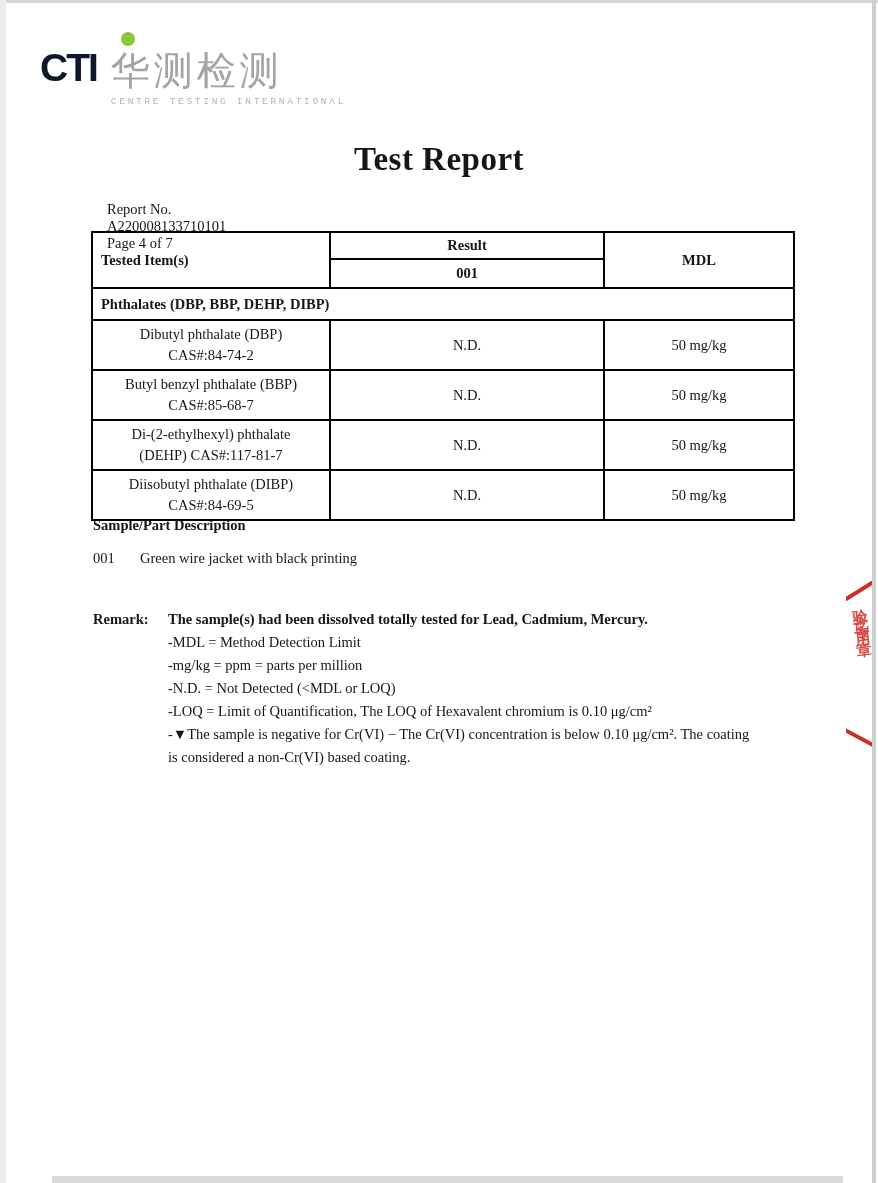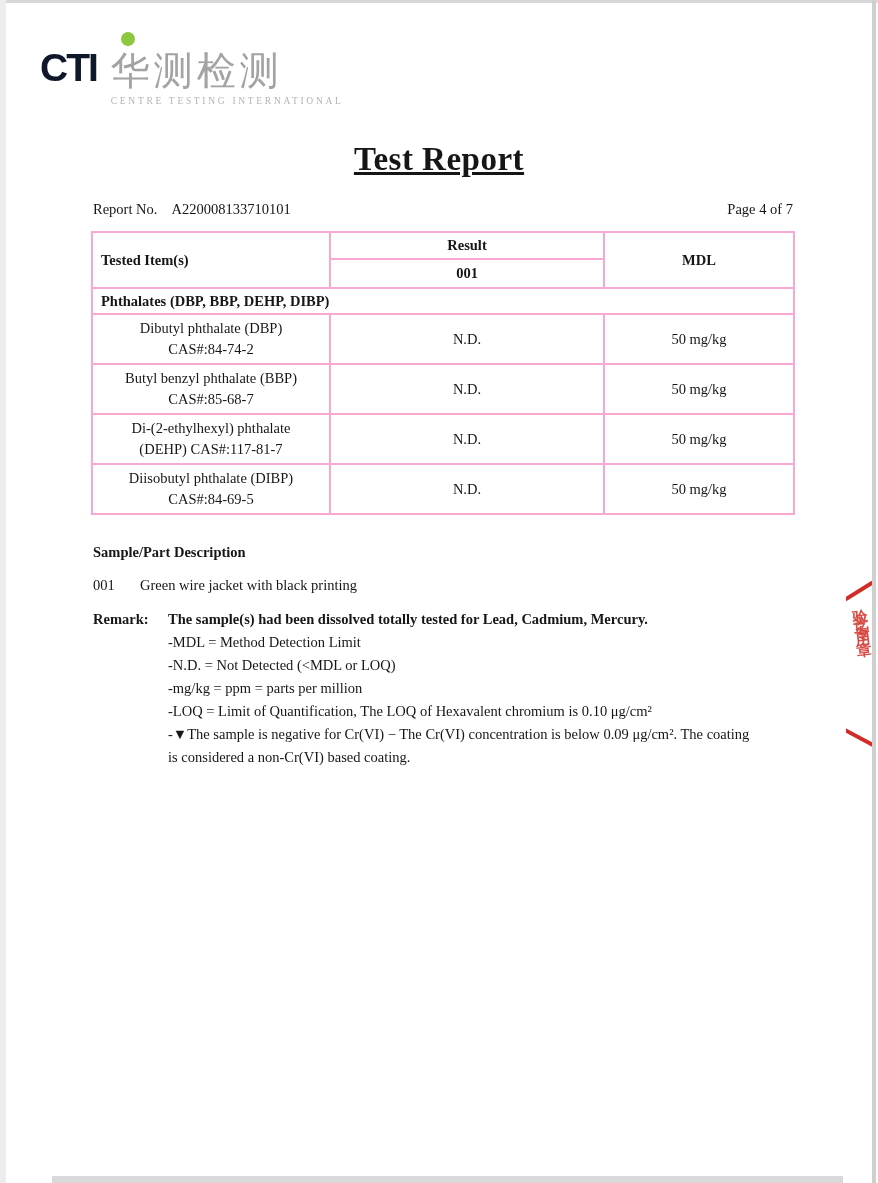--- a/index.html
+++ b/index.html
@@ -21,51 +21,51 @@
     font-family:"Liberation Sans","DejaVu Sans",sans-serif;
     font-weight:bold;font-size:39px;line-height:1;letter-spacing:-2px;color:#0f172a;
   }
   .logo-dot{position:absolute;top:0;left:81px;width:14px;height:14px;border-radius:50%;background:#8dc63f;}
   .logo-cnblock{margin-left:14px;padding-top:18px;}
   .logo-cn{
     font-family:"Liberation Sans","DejaVu Sans",sans-serif;
     font-size:39px;line-height:1.1;color:#a3a3a3;letter-spacing:4px;font-weight:normal;
   }
   .logo-tagline{
-    font-family:Liberation Serif, serif;
+    font-family:Liberation Mono, monospace;
     font-size:9.5px;color:#b4b4b4;letter-spacing:2.7px;margin-top:3px;white-space:nowrap;
   }
 
   
   .report-title{position:absolute;top:141px;left:0;width:100%;text-align:center;
-    font-size:33px;font-weight:bold;letter-spacing:0.5px;text-decoration:underline;}
+    font-size:33px;font-weight:bold;letter-spacing:0.5px;}
   .report-meta{position:absolute;top:201px;left:93px;width:700px;display:flex;
-    font-size:14.5px;align-items:baseline;}
+    font-size:14.5px;align-items:baseline;flex-direction:column;}
   .report-no-label{}
   .report-no-value{margin-left:14px;}
   .meta-spacer{flex:1;}
   .page-indicator{}
 
   
   .results-table{position:absolute;top:231px;left:91px;width:702px;
     border-collapse:collapse;font-size:14.5px;table-layout:fixed;}
-  .results-table td{border:2px solid #f9a8d4;padding:0 8px;vertical-align:middle;}
+  .results-table td{border:2px solid #000000;padding:0 8px;vertical-align:middle;}
   .col-item{width:238px;}
   .col-result{width:274px;}
   .col-mdl{width:190px;}
   .th{font-weight:bold;}
   .center{text-align:center;}
   .row-h-result{height:27px;}
   .row-h-001{height:29px;}
-  .row-group{height:26px;}
+  .row-group{height:32px;}
   .row-data{height:44px;}
   .item-lines{padding:3px 0;line-height:21px;text-align:center;}
 
   
-  .sample-desc{position:absolute;top:544px;left:93px;width:560px;font-size:14.5px;}
+  .sample-desc{position:absolute;top:517px;left:93px;width:560px;font-size:14.5px;}
   .sample-desc-heading{font-weight:bold;margin-bottom:11px;}
   .sample-item{display:flex;line-height:27px;}
   .sample-code{width:47px;}
   .sample-text{}
 
   
   .remark{position:absolute;top:611px;left:93px;width:712px;font-size:14.5px;}
   .remark-head{display:flex;}
   .remark-label{font-weight:bold;width:75px;flex:none;}
   .remark-lead{font-weight:bold;flex:1;}
@@ -195,27 +195,27 @@
 
 <div class="remark">
   <div class="remark-head">
     <span class="remark-label">Remark:</span>
     <span class="remark-lead">The sample(s) had been dissolved totally tested for Lead, Cadmium, Mercury.</span>
   </div>
   <div class="remark-lines">
 
       <div class="remark-line">-MDL = Method Detection Limit</div>
 
+      <div class="remark-line">-mg/kg = ppm = parts per million</div>
+
       <div class="remark-line">-N.D. = Not Detected (&lt;MDL or LOQ)</div>
 
-      <div class="remark-line">-mg/kg = ppm = parts per million</div>
-
       <div class="remark-line">-LOQ = Limit of Quantification, The LOQ of Hexavalent chromium is 0.10 μg/cm²</div>
 
-      <div class="remark-line">-▼The sample is negative for Cr(VI) − The Cr(VI) concentration is below 0.09 μg/cm². The coating</div>
+      <div class="remark-line">-▼The sample is negative for Cr(VI) − The Cr(VI) concentration is below 0.10 μg/cm². The coating</div>
 
       <div class="remark-line">is considered a non-Cr(VI) based coating.</div>
     </div>
 </div>
 
 <div class="stamp">
   <div class="stamp-arc-top"></div>
   <div class="stamp-glyphs">验讫专用章</div>
   <div class="stamp-arc-bottom"></div>
 </div>

